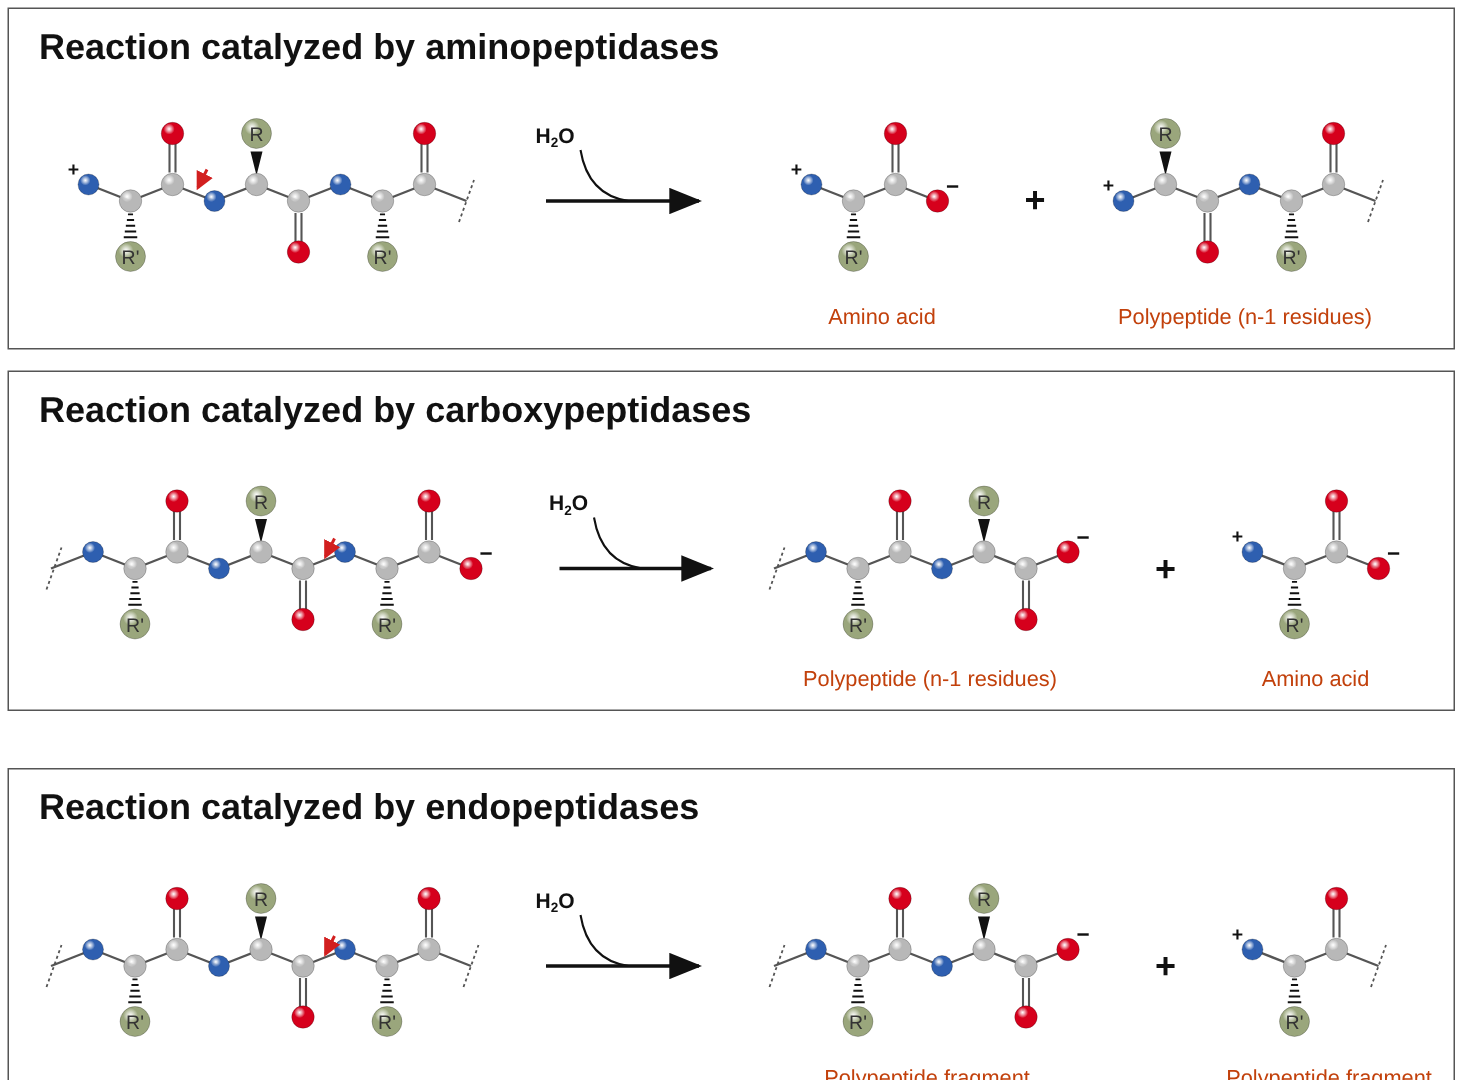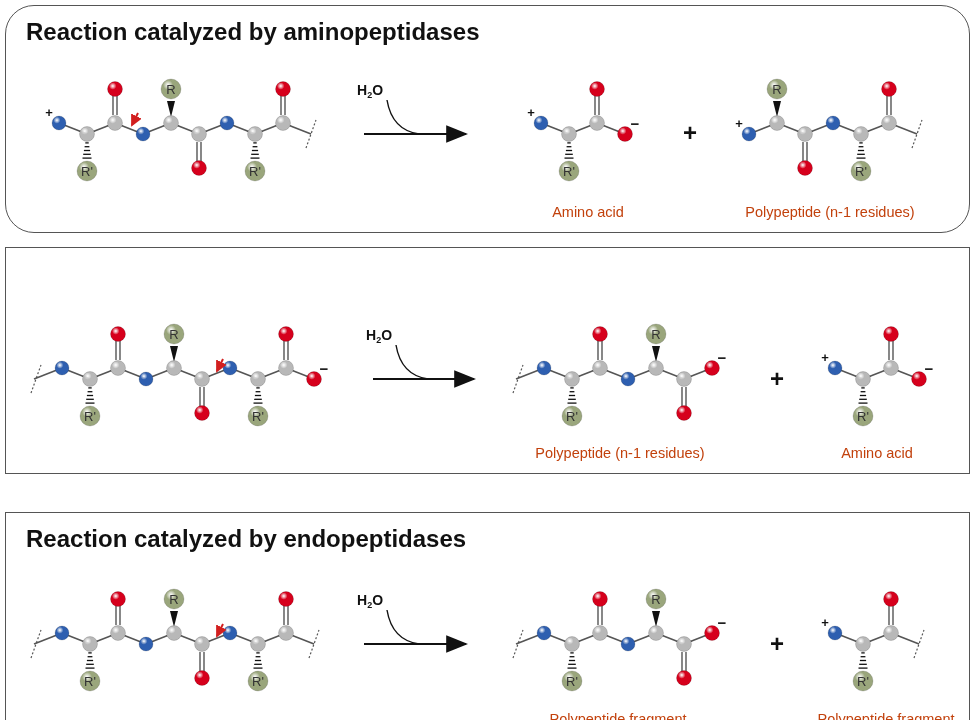--- a/index.html
+++ b/index.html
@@ -5,21 +5,21 @@
   html,body{margin:0;padding:0;background:#fff;}
   body{width:978px;height:720px;position:relative;overflow:hidden;font-family:"Liberation Sans",sans-serif;}
   .panel{position:absolute;left:5px;width:965px;border:1.5px solid #555;background:#fff;box-sizing:border-box;}
   .ptitle{position:absolute;left:20px;top:12px;font-size:24px;font-weight:bold;color:#111;white-space:nowrap;}
   .lbl{position:absolute;font-size:14.5px;color:#c2410c;white-space:nowrap;transform:translateX(-50%);}
   svg.scene{position:absolute;left:0;top:0;}
 </style>
 </head>
 <body>
 
-<div class="panel" style="top:5px;height:228px;border-radius:29px;">
+<div class="panel" style="top:5px;height:228px;">
   <div class="ptitle">Reaction catalyzed by aminopeptidases</div>
   <svg class="scene" id="scene0" width="965" height="228">
       <defs>
         <radialGradient id="s0N" cx="35%" cy="30%" r="70%">
           <stop offset="0%" stop-color="#ffffff" stop-opacity="0.85"></stop>
           <stop offset="35%" stop-color="#2e5fb0"></stop>
           <stop offset="100%" stop-color="#2e5fb0" stop-opacity="1"></stop>
         </radialGradient>
         <radialGradient id="s0O" cx="35%" cy="30%" r="70%">
           <stop offset="0%" stop-color="#ffffff" stop-opacity="0.85"></stop>
@@ -142,20 +142,21 @@
       <circle cx="827" cy="117" r="7" fill="url(#s0N)" stroke="rgba(0,0,0,0.25)" stroke-width="0.6"></circle>
       <circle cx="855" cy="128" r="7.5" fill="url(#s0C)" stroke="rgba(0,0,0,0.25)" stroke-width="0.6"></circle>
       <circle cx="883" cy="117" r="7.5" fill="url(#s0C)" stroke="rgba(0,0,0,0.25)" stroke-width="0.6"></circle>
       <text x="733" y="122" text-anchor="middle" font-size="13" font-weight="bold" fill="#111" font-family="Liberation Sans, sans-serif">+</text>
     </svg>
   <div class="lbl" style="left:582px;top:198px;">Amino acid</div>
   <div class="lbl" style="left:824px;top:198px;">Polypeptide (n-1 residues)</div>
 </div>
 
 <div class="panel" style="top:247px;height:227px;">
+  <div class="ptitle">Reaction catalyzed by carboxypeptidases</div>
   <svg class="scene" id="scene1" width="965" height="227">
       <defs>
         <radialGradient id="s1N" cx="35%" cy="30%" r="70%">
           <stop offset="0%" stop-color="#ffffff" stop-opacity="0.85"></stop>
           <stop offset="35%" stop-color="#2e5fb0"></stop>
           <stop offset="100%" stop-color="#2e5fb0" stop-opacity="1"></stop>
         </radialGradient>
         <radialGradient id="s1O" cx="35%" cy="30%" r="70%">
           <stop offset="0%" stop-color="#ffffff" stop-opacity="0.85"></stop>
           <stop offset="35%" stop-color="#d6001c"></stop>

